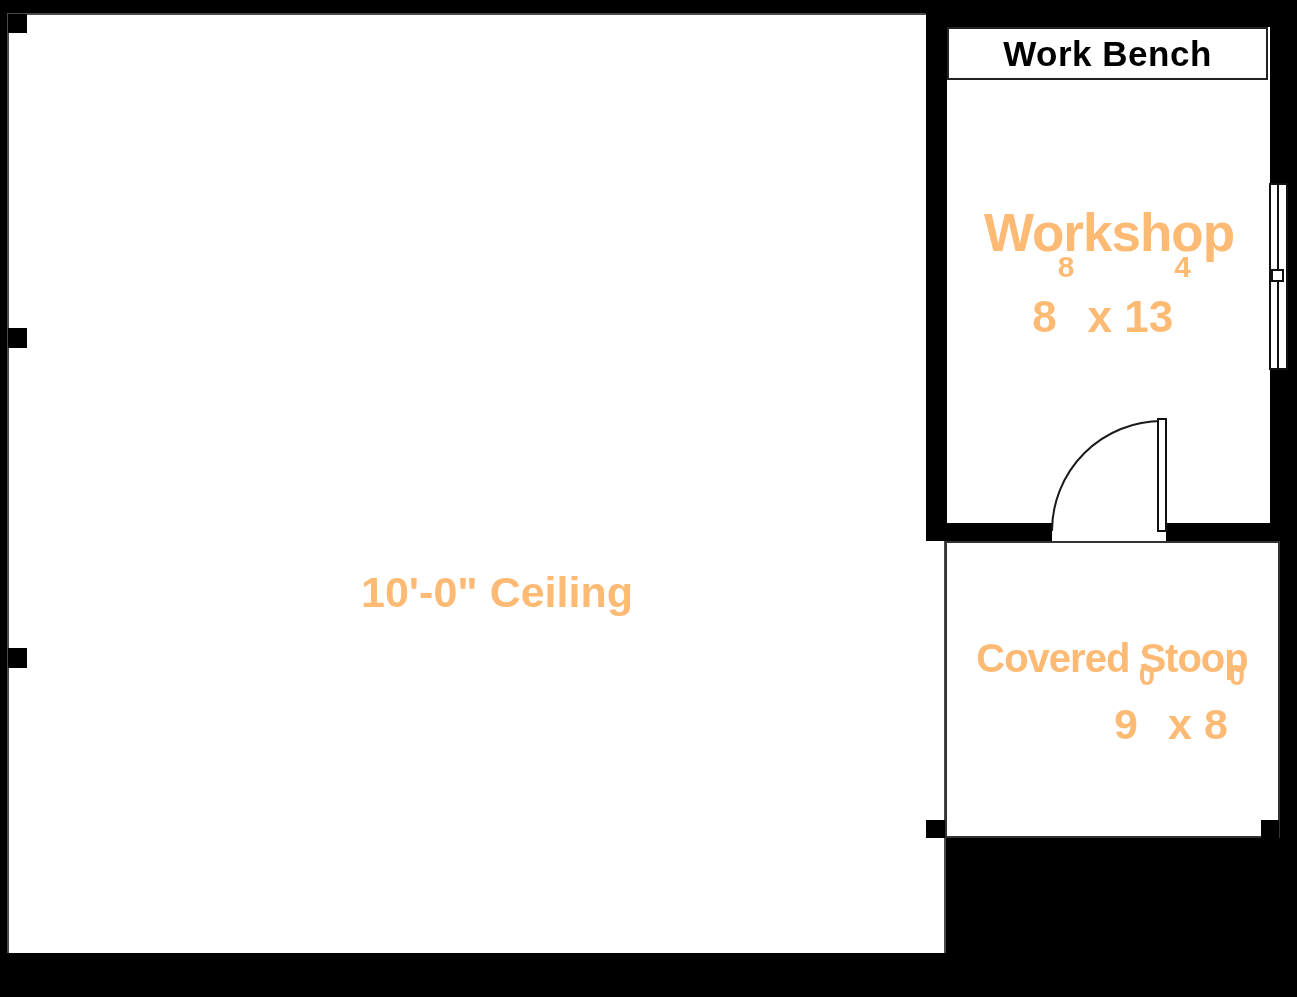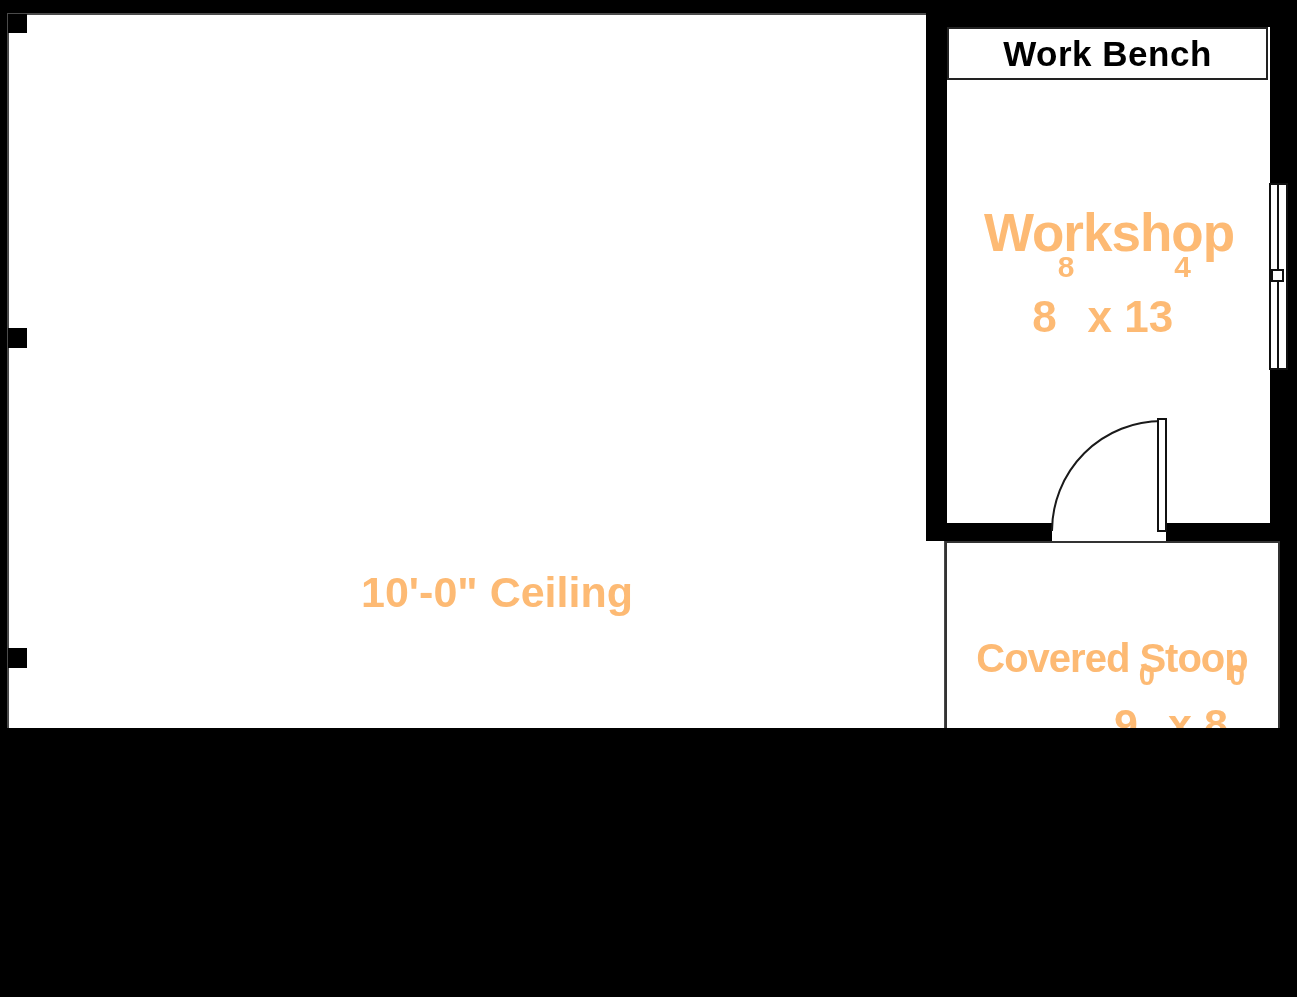--- a/index.html
+++ b/index.html
@@ -3,21 +3,21 @@
 <meta charset="utf-8">
 <style>
   html, body {
     margin: 0;
     padding: 0;
     background: #000000;
   }
   .plan {
     position: relative;
     width: 1297px;
-    height: 728px;
+    height: 953px;
     background: #000000;
     overflow: hidden;
     font-family: "Liberation Sans", "DejaVu Sans", sans-serif;
     color: #000000;
   }
   .abs { position: absolute; box-sizing: border-box; }
 
   
   .carport-floor {
     left: 7px; top: 13px; width: 939px; height: 975px;

